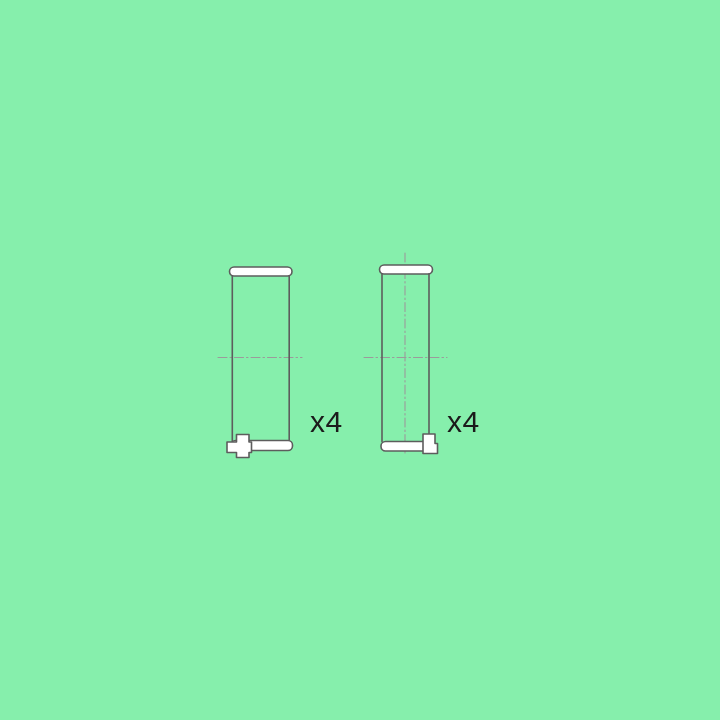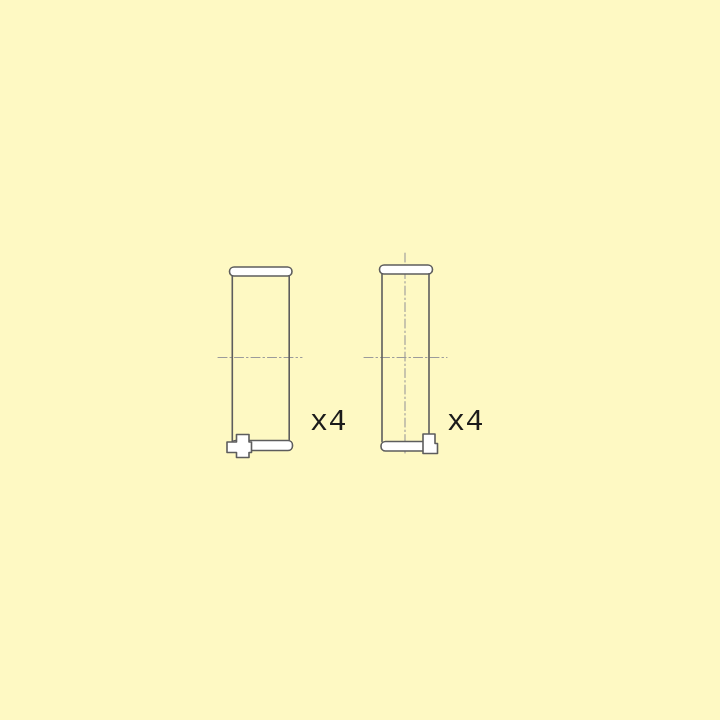--- a/index.html
+++ b/index.html
@@ -5,23 +5,22 @@
   html, body {
     margin: 0;
     padding: 0;
     background: #ffffff;
     font-family: "Liberation Sans", sans-serif;
   }
   #canvas {
     position: relative;
     width: 720px;
     height: 720px;
-    background: #fef9c3;
+    background: #86efac;
     overflow: hidden;
-    font-family: Liberation Mono, monospace;
   }
   #drawing-svg {
     position: absolute;
     left: 0;
     top: 0;
     width: 720px;
     height: 720px;
   }
   .qty-label {
     position: absolute;

